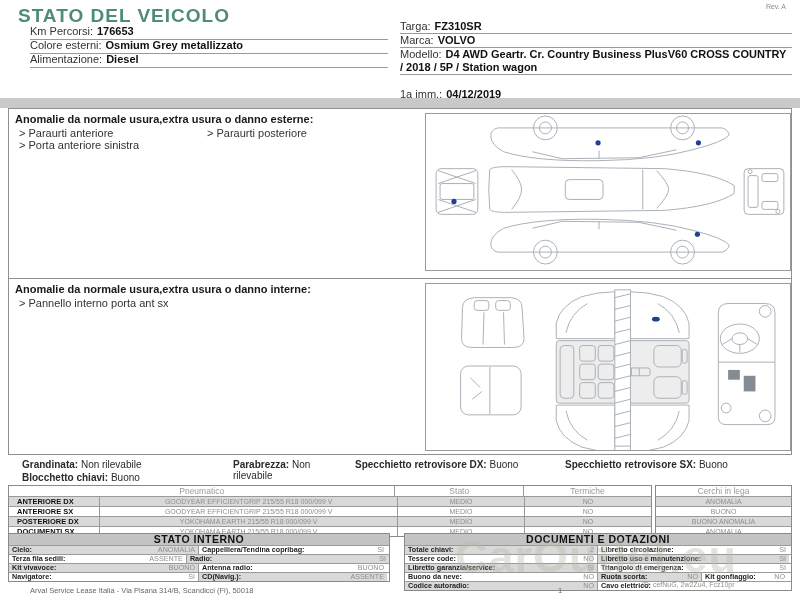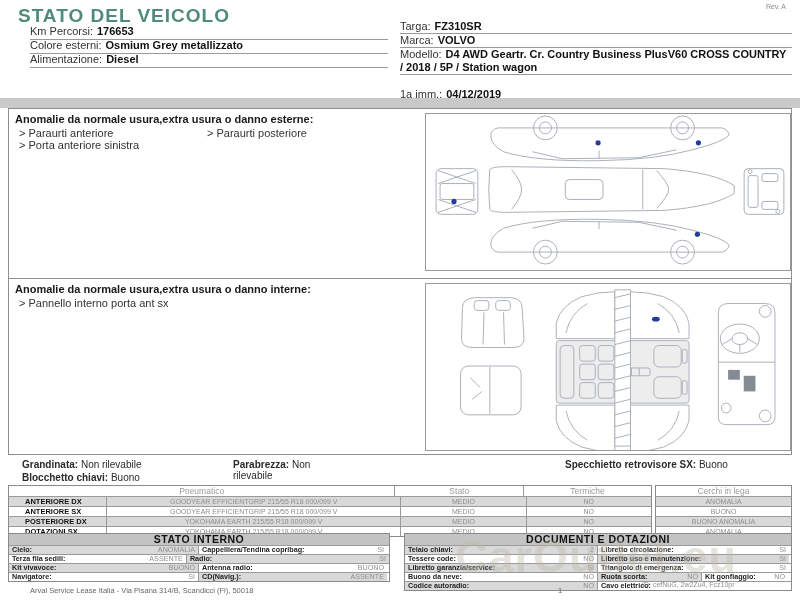--- a/index.html
+++ b/index.html
@@ -29,21 +29,21 @@
   .chk{font-size:10px;color:#2a2a2a;line-height:11px;}
   .chk .cl{font-weight:600;}
   
   .ttxt{font-size:7px;color:#8f8f8f;}
   .tirewrap{border:1px solid #8a8a8a;}
   .trow{display:flex;height:9px;border-top:1px solid #9a9a9a;}
   .thead{display:flex;height:10px;}
   .thcell{font-size:8.5px;color:#9b9b9b;text-align:center;line-height:10px;}
   .tcell{line-height:9px;overflow:hidden;white-space:nowrap;}
   .shade{background:#d9d9d9;}
-  .pos{font-size:7.5px;font-weight:700;color:#111;padding-left:16px;}
+  .pos{font-size:7.5px;font-weight:700;color:#111;padding-left:8px;}
   .ctr{text-align:center;}
   
   .btable{border:1px solid #8a8a8a;}
   .bhead{height:11px;background:#c4c4c4;text-align:center;font-size:10.5px;font-weight:700;
          line-height:11px;color:#111;letter-spacing:0.5px;}
   .brow{display:flex;height:8px;border-top:1px solid #9a9a9a;}
   .bcell{display:flex;justify-content:space-between;box-sizing:border-box;padding:0 3px;
          font-size:7.2px;line-height:8px;overflow:hidden;white-space:nowrap;}
   .bcell .bl{font-weight:700;color:#222;}
   .bcell .bv{color:#8f8f8f;}
@@ -201,20 +201,23 @@
       </div>
     </div>
   </div>
 
   <div class="abs chk" style="left:22px;top:459px;width:180px">
     <span class="cl">Grandinata:</span> <span>Non rilevabile</span>
   </div>
   <div class="abs chk" style="left:233px;top:459px;width:110px">
     <span class="cl">Parabrezza:</span> <span>Non rilevabile</span>
   </div>
+  <div class="abs chk" style="left:355px;top:459px;width:205px">
+    <span class="cl">Specchietto retrovisore DX:</span> <span>Buono</span>
+  </div>
   <div class="abs chk" style="left:565px;top:459px;width:225px">
     <span class="cl">Specchietto retrovisore SX:</span> <span>Buono</span>
   </div>
   <div class="abs chk" style="left:22px;top:472px;width:220px">
     <span class="cl">Blocchetto chiavi:</span> <span>Buono</span>
   </div>
 
   <div class="abs tirewrap" style="left:8px;top:485px;width:642px">
     <div class="thead">
       <div class="thcell" style="width:386px;border-right:1px solid #9a9a9a">Pneumatico</div>
@@ -233,21 +236,21 @@
       <div class="tcell ttxt ctr" style="width:127px;border-right:1px solid #9a9a9a">MEDIO</div>
       <div class="tcell ttxt ctr" style="width:127px">NO</div>
     </div>
     <div class="trow shade">
       <div class="tcell pos" style="width:83px;border-right:1px solid #9a9a9a">POSTERIORE DX</div>
       <div class="tcell ttxt ctr" style="width:299px;border-right:1px solid #9a9a9a">YOKOHAMA EARTH 215/55 R18 000/099 V</div>
       <div class="tcell ttxt ctr" style="width:127px;border-right:1px solid #9a9a9a">MEDIO</div>
       <div class="tcell ttxt ctr" style="width:127px">NO</div>
     </div>
     <div class="trow">
-      <div class="tcell pos" style="width:83px;border-right:1px solid #9a9a9a">DOTAZIONI SX</div>
+      <div class="tcell pos" style="width:83px;border-right:1px solid #9a9a9a">DOCUMENTI SX</div>
       <div class="tcell ttxt ctr" style="width:299px;border-right:1px solid #9a9a9a">YOKOHAMA EARTH 215/55 R18 000/099 V</div>
       <div class="tcell ttxt ctr" style="width:127px;border-right:1px solid #9a9a9a">MEDIO</div>
       <div class="tcell ttxt ctr" style="width:127px">NO</div>
     </div>
   </div>
 
   <div class="abs tirewrap" style="left:655px;top:485px;width:135px">
     <div class="thead">
         <div class="thcell" style="width:135px">Cerchi in lega</div>
       </div>
@@ -306,21 +309,21 @@
           <span class="bl">CD(Navig.):</span>
           <span class="bv">ASSENTE</span>
         </div>
     </div>
   </div>
 
   <div class="abs btable" style="left:404px;top:533px;width:386px">
     <div class="bhead">DOCUMENTI E DOTAZIONI</div>
     <div class="brow">
       <div class="bcell bdr gr" style="width:193px">
-          <span class="bl">Telaio chiavi:</span>
+          <span class="bl">Totale chiavi:</span>
           <span class="bv">2</span>
         </div>
       <div class="bcell" style="width:191px">
           <span class="bl">Libretto circolazione:</span>
           <span class="bv">SI</span>
         </div>
     </div>
     <div class="brow">
       <div class="bcell bdr" style="width:193px">
           <span class="bl">Tessere code:</span>

